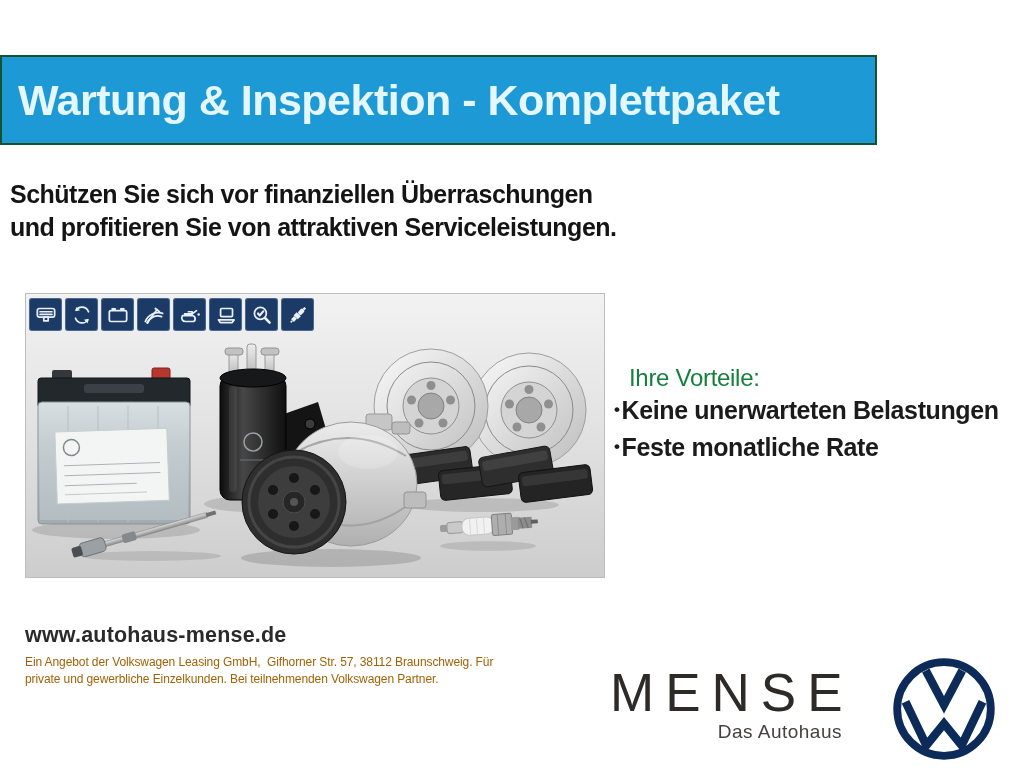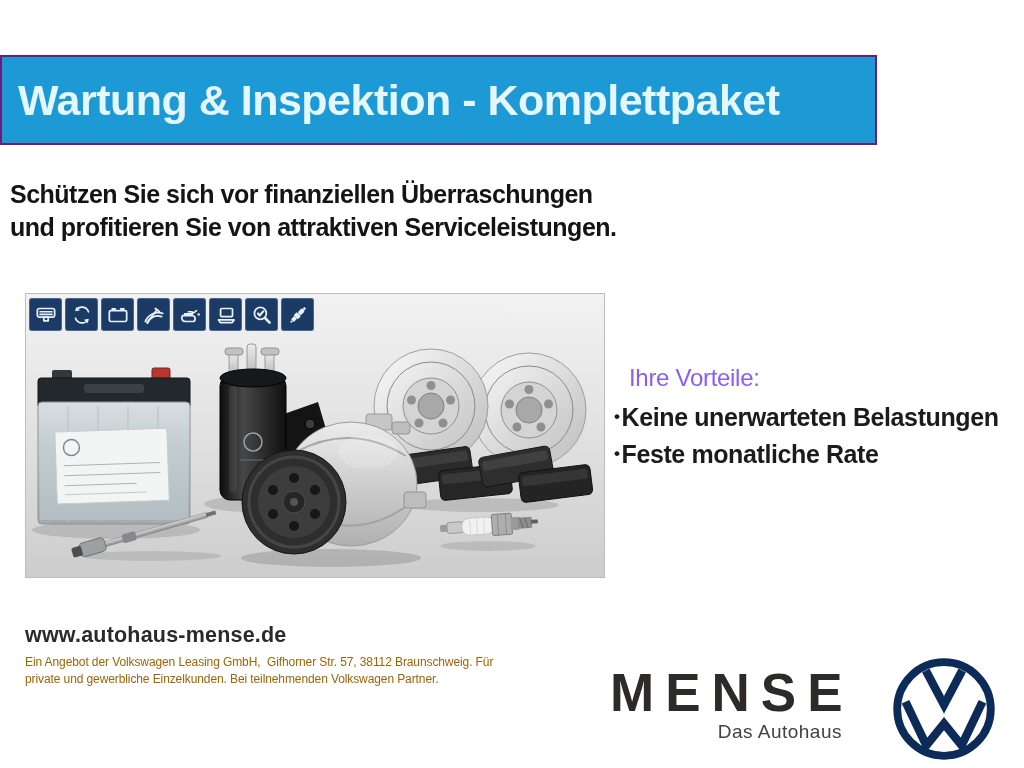--- a/index.html
+++ b/index.html
@@ -9,21 +9,21 @@
     width:1024px; height:768px;
     background:#ffffff;
     font-family:"Liberation Sans", sans-serif;
     overflow:hidden;
   }
 
   
   .banner {
     position:absolute; left:0; top:55px; width:877px; height:90px;
     background:#1d99d5;
-    border:2px solid #701a75;
+    border:2px solid #14532d;
     display:flex; align-items:center;
   }
   .banner-title {
     padding-left:16px;
     font-size:43px; font-weight:bold; letter-spacing:-0.5px;
     color:#e4f6fe;
     white-space:nowrap;
   }
 
   
@@ -50,32 +50,32 @@
     border-radius:3px;
     box-shadow: inset 0 0 0 1px rgba(160,190,230,0.35);
     display:flex; align-items:center; justify-content:center;
   }
   .icon-cell svg { width:26px; height:26px; stroke:#e8f1fb; fill:none; stroke-width:1.6; stroke-linecap:round; stroke-linejoin:round; }
   .icon-cell svg .f { fill:#e8f1fb; stroke:none; }
   .photo-svg { position:absolute; left:0; top:0; }
 
   
   .benefits { position:absolute; left:614px; top:364px; width:410px; color:#1b1b1b; }
-  .benefits-heading { font-size:24px; font-weight:normal; color:#8b5cf6; margin-left:15px; margin-bottom:7px; letter-spacing:-0.3px; }
+  .benefits-heading { font-size:24px; font-weight:normal; color:#15803d; margin-left:15px; margin-bottom:0; letter-spacing:-0.3px; }
   .benefit-item { font-size:25px; font-weight:bold; line-height:35.5px; letter-spacing:-0.4px; white-space:nowrap; }
   .benefit-item .bullet { font-size:17px; vertical-align:4px; margin-right:2px; }
 
   
   .footer-left { position:absolute; left:25px; top:623px; }
   .website { font-size:21.5px; font-weight:bold; color:#2a2a2a; letter-spacing:0.2px; text-decoration:none; }
   .legal { margin-top:6px; font-size:12px; color:#a16207; line-height:16.5px; letter-spacing:-0.1px; white-space:nowrap; }
 
   .mense { position:absolute; left:610px; top:668px; width:234px; }
   .dealer-name {
-    font-size:53px; font-weight:bold; color:#2e2a27;
+    font-size:53px; font-weight:normal; color:#2e2a27;
     letter-spacing:11px; line-height:50px; white-space:nowrap;text-align:right;
   }
   .dealer-tagline {
     width:232px; text-align:right;
     font-size:19px; color:#454140; letter-spacing:0.5px; margin-top:3px;
   }
   .vw-logo-box { position:absolute; left:892px; top:657px; width:104px; height:104px; }
 </style>
 </head>
 <body>

